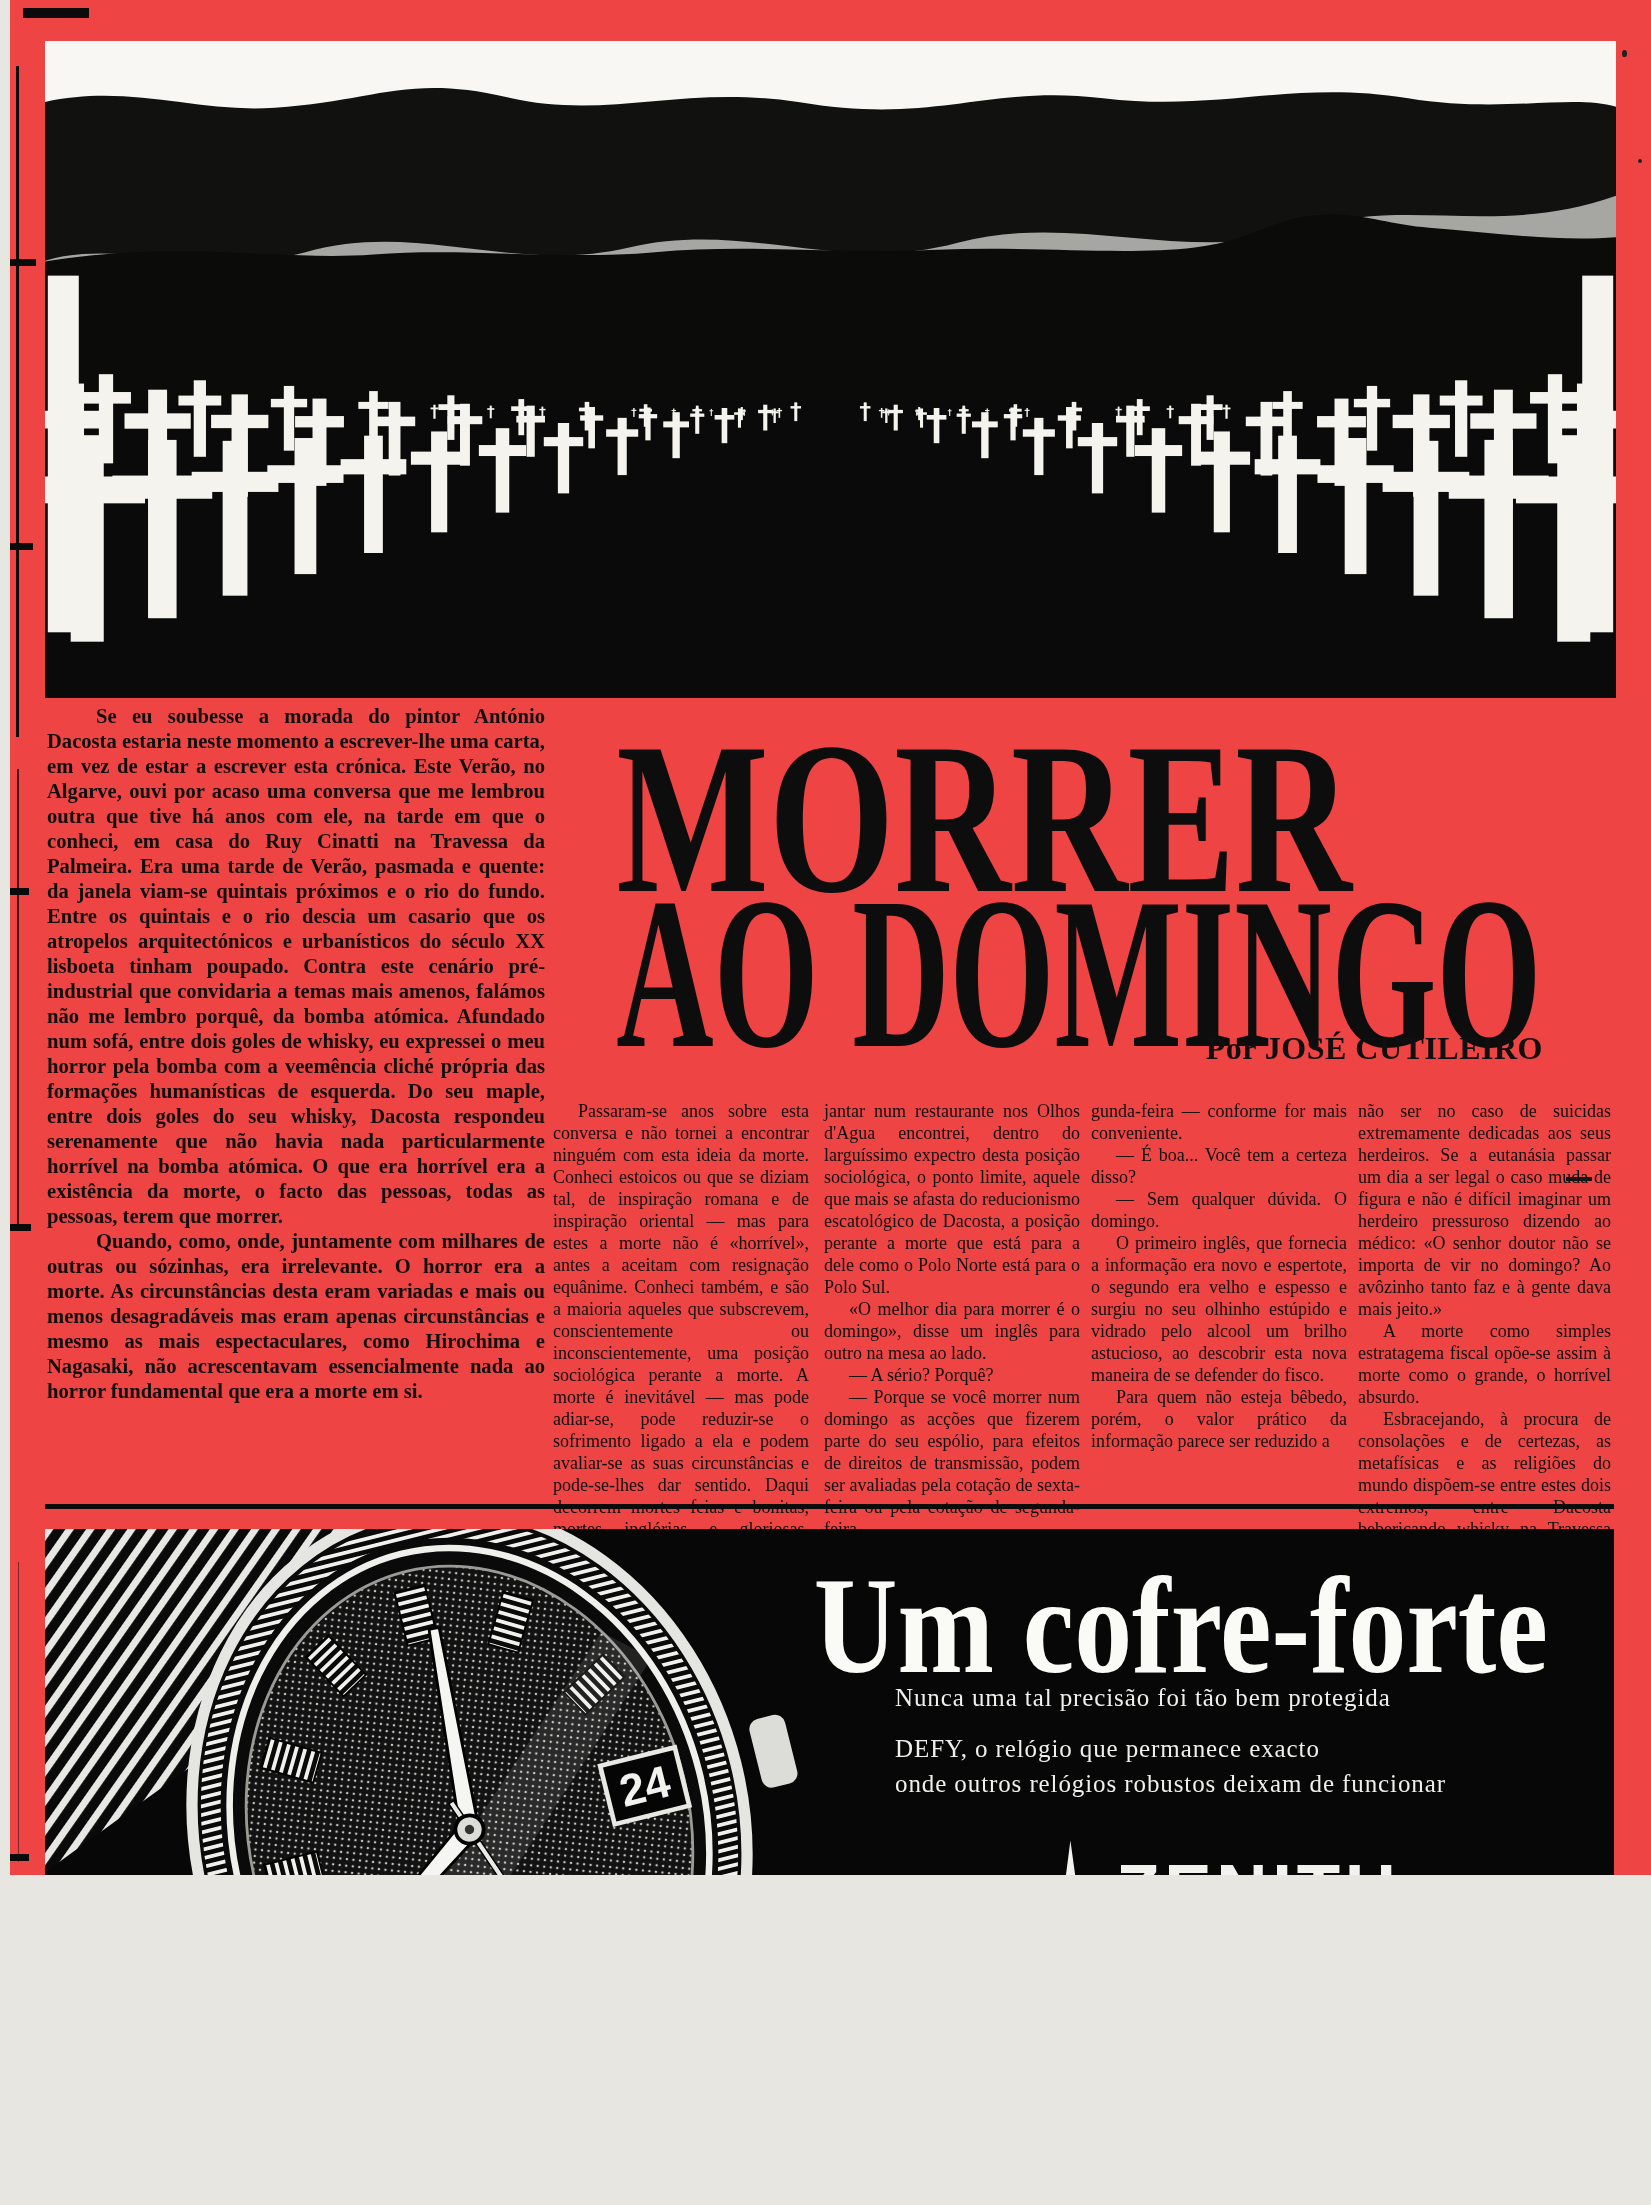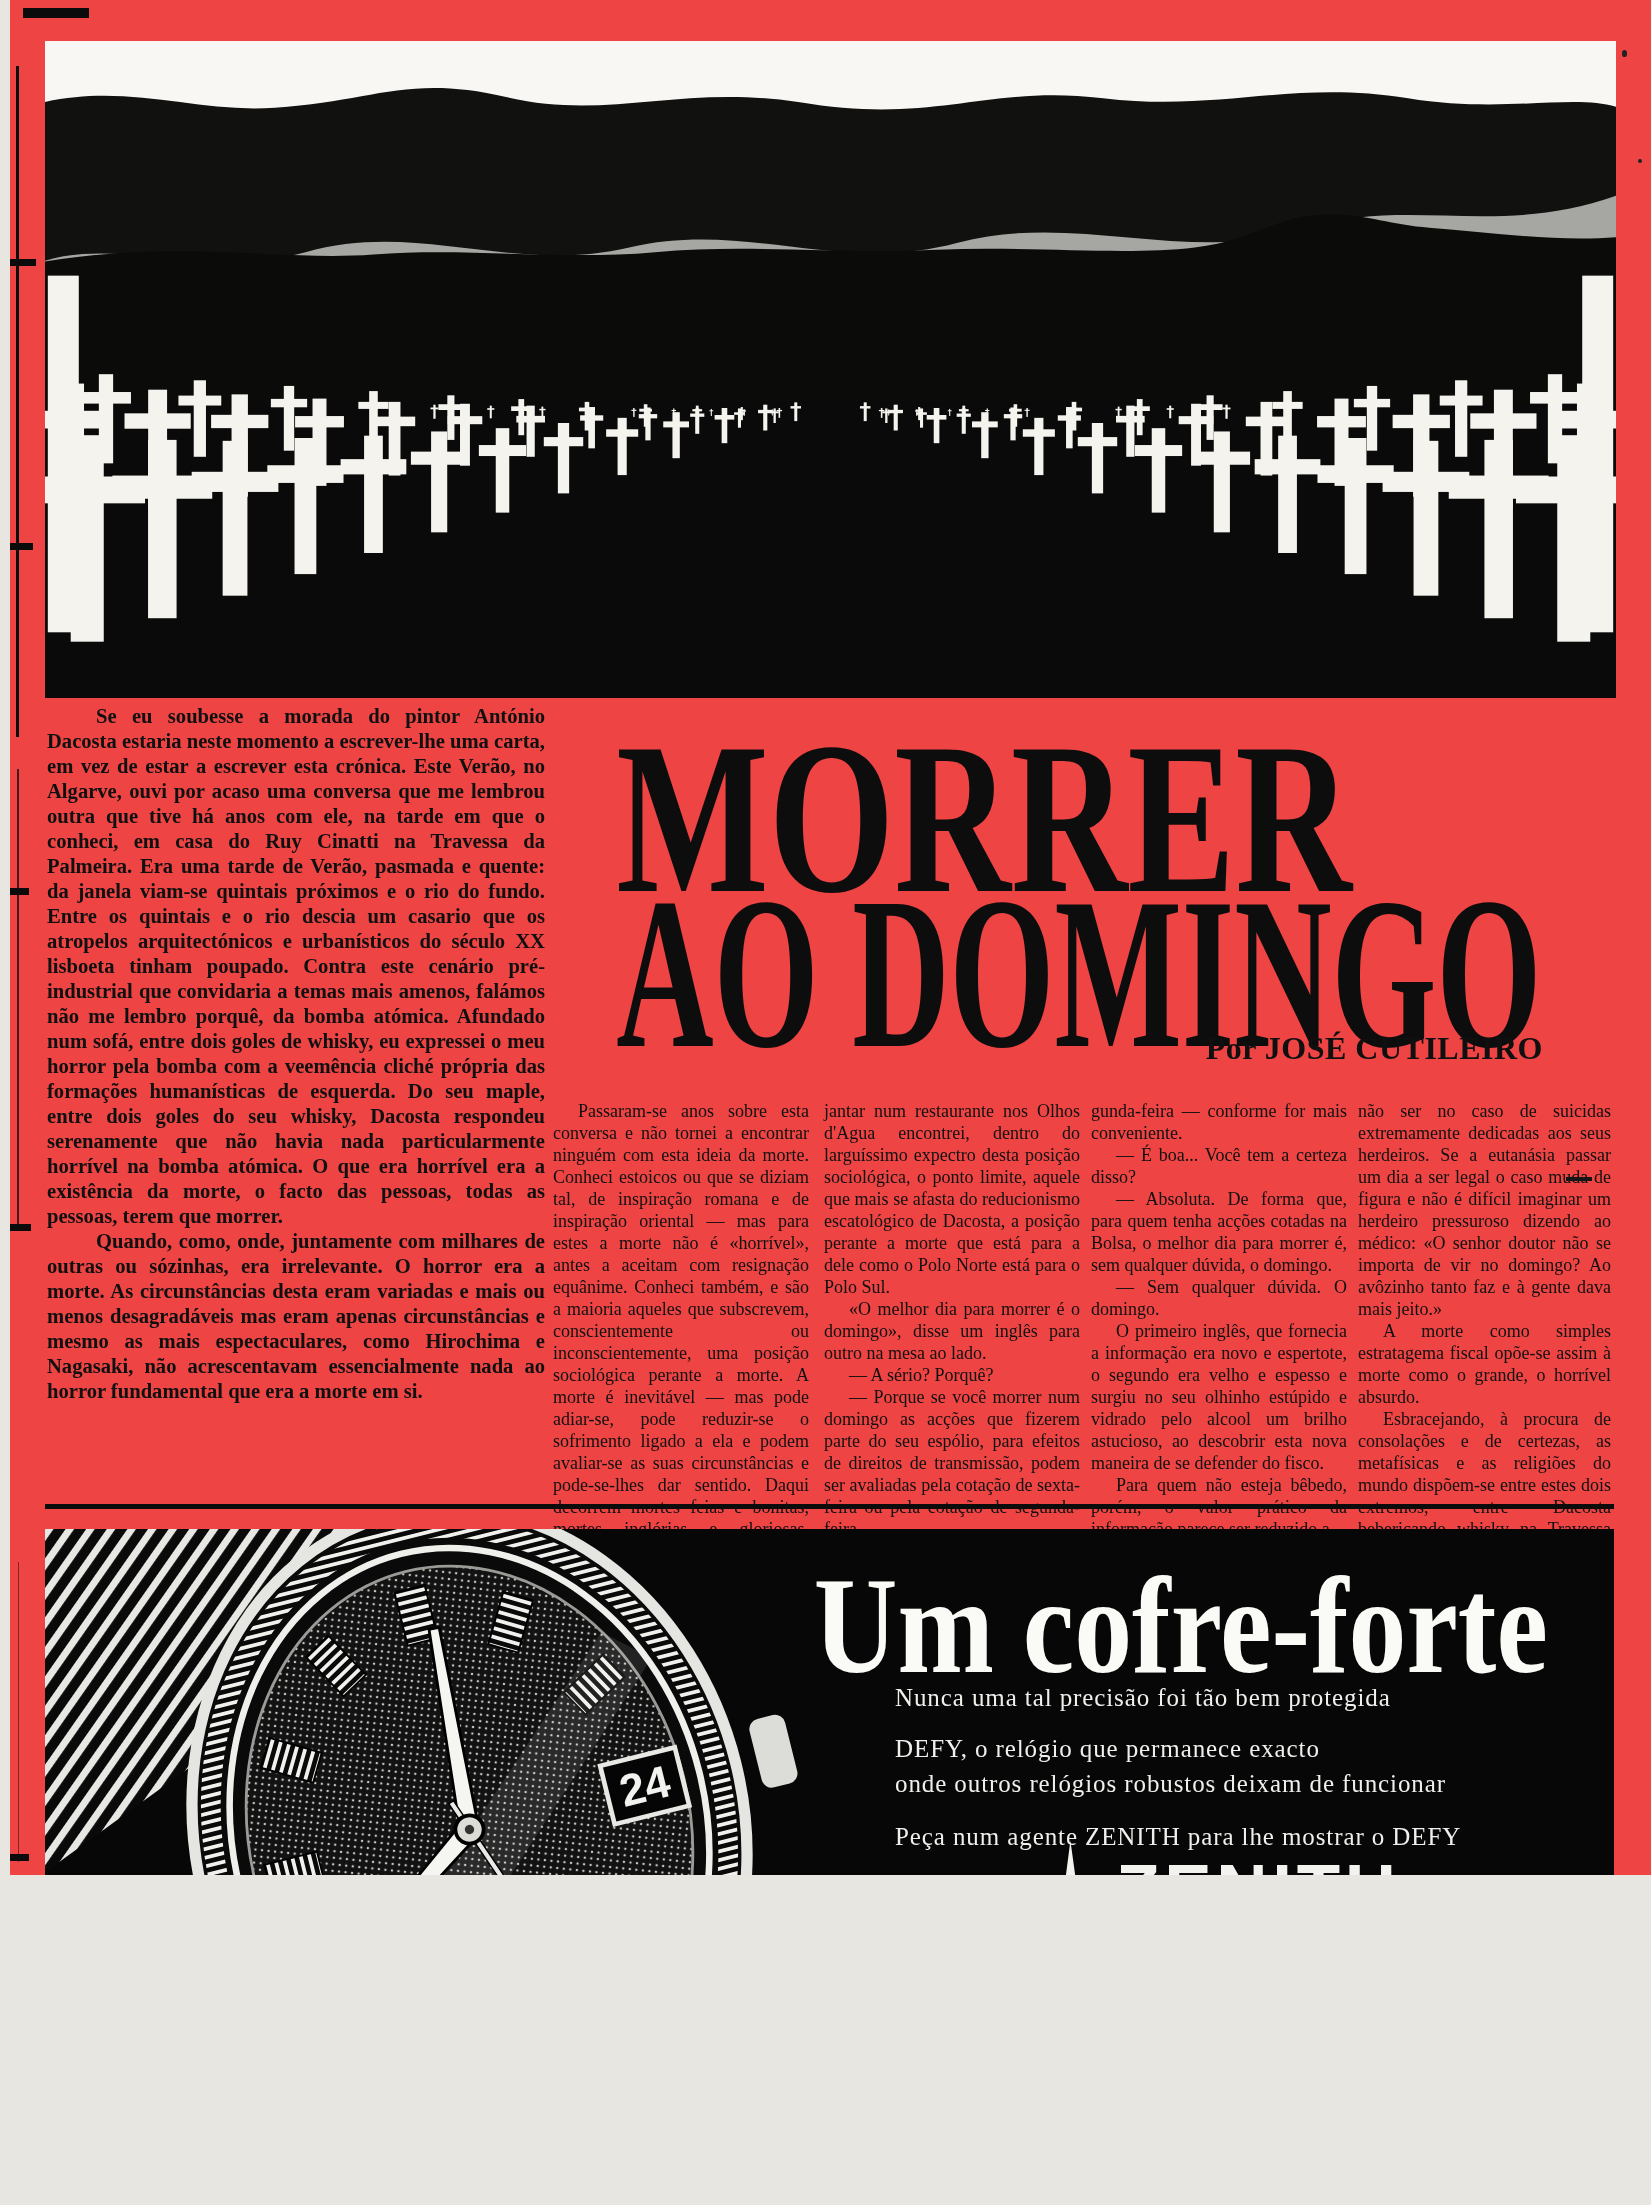--- a/index.html
+++ b/index.html
@@ -162,21 +162,20 @@
     <p class="cont">jantar num restaurante nos Olhos d'Agua encontrei, dentro do larguíssimo expectro desta posição sociológica, o ponto limite, aquele que mais se afasta do reducionismo escatológico de Dacosta, a posição perante a morte que está para a dele como o Polo Norte está para o Polo Sul.</p>
     <p>«O melhor dia para morrer é o domingo», disse um inglês para outro na mesa ao lado.</p>
     <p>— A sério? Porquê?</p>
     <p>— Porque se você morrer num domingo as acções que fizerem parte do seu espólio, para efeitos de direitos de transmissão, podem ser avaliadas pela cotação de sexta-feira ou pela cotação de segunda-feira.</p>
     <p>— Palavra? Não fazia ideia nenhuma...</p>
     <p>— É verdade. A cotação de sexta-feira, ou a cotação de se-</p>
   </div>
   <div class="col" id="col4">
     <p class="cont">gunda-feira — conforme for mais conveniente.</p>
     <p>— É boa... Você tem a certeza disso?</p>
-    <p>— Absoluta. De forma que, para quem tenha acções cotadas na Bolsa, o melhor dia para morrer é, sem qualquer dúvida, o domingo.</p>
     <p>— Sem qualquer dúvida. O domingo.</p>
     <p>O primeiro inglês, que fornecia a informação era novo e espertote, o segundo era velho e espesso e surgiu no seu olhinho estúpido e vidrado pelo alcool um brilho astucioso, ao descobrir esta nova maneira de se defender do fisco.</p>
     <p>Para quem não esteja bêbedo, porém, o valor prático da informação parece ser reduzido a</p>
   </div>
   <div class="col" id="col5">
     <p class="cont">não ser no caso de suicidas extremamente dedicadas aos seus herdeiros. Se a eutanásia passar um dia a ser legal o caso muda de figura e não é difícil imaginar um herdeiro pressuroso dizendo ao médico: «O senhor doutor não se importa de vir no domingo? Ao avôzinho tanto faz e à gente dava mais jeito.»</p>
     <p>A morte como simples estratagema fiscal opõe-se assim à morte como o grande, o horrível absurdo.</p>
     <p><span>Esbracejando, à procura de consolações e de certezas, as metafísicas e as religiões do mundo dispõem-se entre estes dois extremos, entre Dacosta bebericando whisky na Travessa da Palmeira e o inglês espertote, comendo gambas nos Olhos d'Agua. </span><span class="bold">Il faut de tout pour faire un monde.</span></p>
   </div>
   <div class="stray-dash"></div>
@@ -239,21 +238,20 @@
         <circle cx="905" cy="640" r="10" fill="#333"></circle>
       </g>
     </svg>
 
     <svg class="ad-headline-svg" viewBox="0 0 1680 330">
       <text x="8" y="262" font-size="292" textLength="1565" lengthAdjust="spacingAndGlyphs">Um cofre-forte</text>
     </svg>
     <div class="ad-copy" style="top:155px;">Nunca uma tal precisão foi tão bem protegida</div>
     <div class="ad-copy" style="top:206px;">DEFY, o relógio que permanece exacto</div>
     <div class="ad-copy" style="top:241px;">onde outros relógios robustos deixam de funcionar</div>
-    <div class="ad-copy" style="top:294px;">Peça num agente ZENITH para lhe mostrar o DEFY</div>
     <div class="zenith">
       <svg width="70" height="99" viewBox="0 0 100 140">
         <polygon points="52,0 60,58 100,76 58,70 40,140 42,76 0,82 44,62" fill="#f2f2ef"></polygon>
       </svg>
       <span class="zenith-word">ZENITH</span>
     </div>
     <div class="fineprint">
       <div>À venda nas boas ourivesarias</div>
       <div>e relojoarias do País</div>
     </div>

